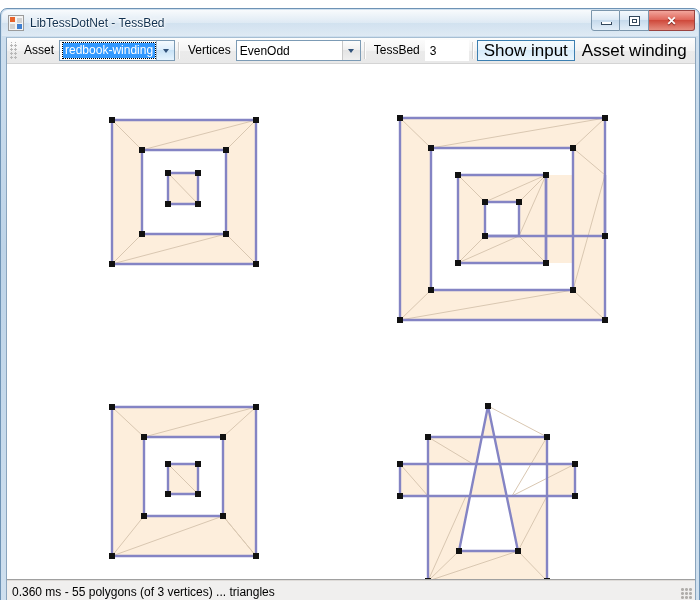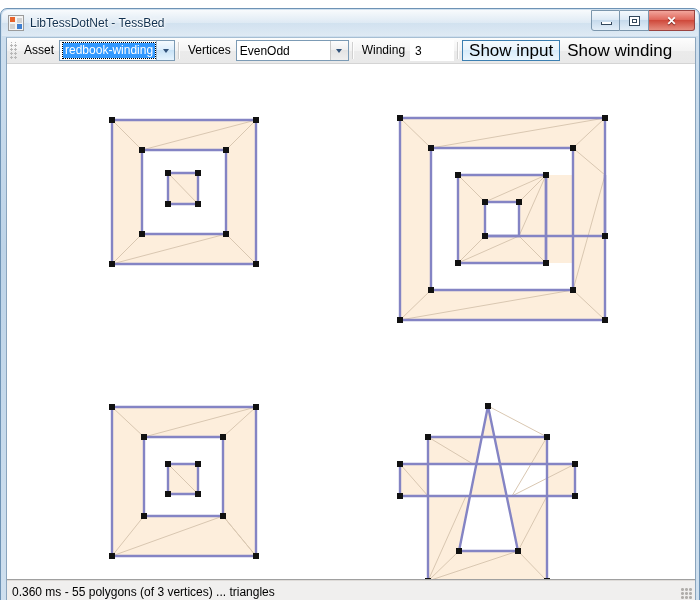--- a/index.html
+++ b/index.html
@@ -213,21 +213,21 @@
   .caret {
     position: absolute;
     left: 50%; top: 50%;
     margin-left: -3px; margin-top: -2px;
     width: 0; height: 0;
     border-left: 3.5px solid transparent;
     border-right: 3.5px solid transparent;
     border-top: 4px solid #31527a;
   }
   .combo-asset { width: 116px; margin-right: 0; text-align: right; }
-  .combo-winding { width: 113px; }
+  .combo-winding { width: 125px; }
 
   
   .textbox {
     width: 44px;
     height: 21px;
     box-sizing: border-box;
     border: 1px solid transparent;
     background: #ffffff;
     font-size: 12px;
     display: flex;
@@ -332,30 +332,30 @@
       <div class="ts-label">Vertices</div>
       <div class="combo combo-winding plain">
         <div class="value">
           <span>EvenOdd</span>
         </div>
         <div class="arrowbtn">
           <span class="caret"></span>
         </div>
       </div>
       <div class="sep"></div>
-      <div class="ts-label">Winding</div>
+      <div class="ts-label">TessBed</div>
       <div class="textbox">
         <span>3</span>
       </div>
       <div class="sep"></div>
       <div class="tsbutton checked">
         <span>Show input</span>
       </div>
       <div class="tsbutton">
-        <span>Show winding</span>
+        <span>Asset winding</span>
       </div>
     </div>
 
     <div class="canvas-wrap">
       <svg width="688" height="517" viewBox="0 0 688 517">
         <defs>
           <style>
             .fill  { fill: #fdeedc; }
             .tri   { fill: none; stroke: #d9c7b1; stroke-width: 1; }
             .edge  { fill: none; stroke: #8484c4; stroke-width: 2.4; stroke-linejoin: miter; }

